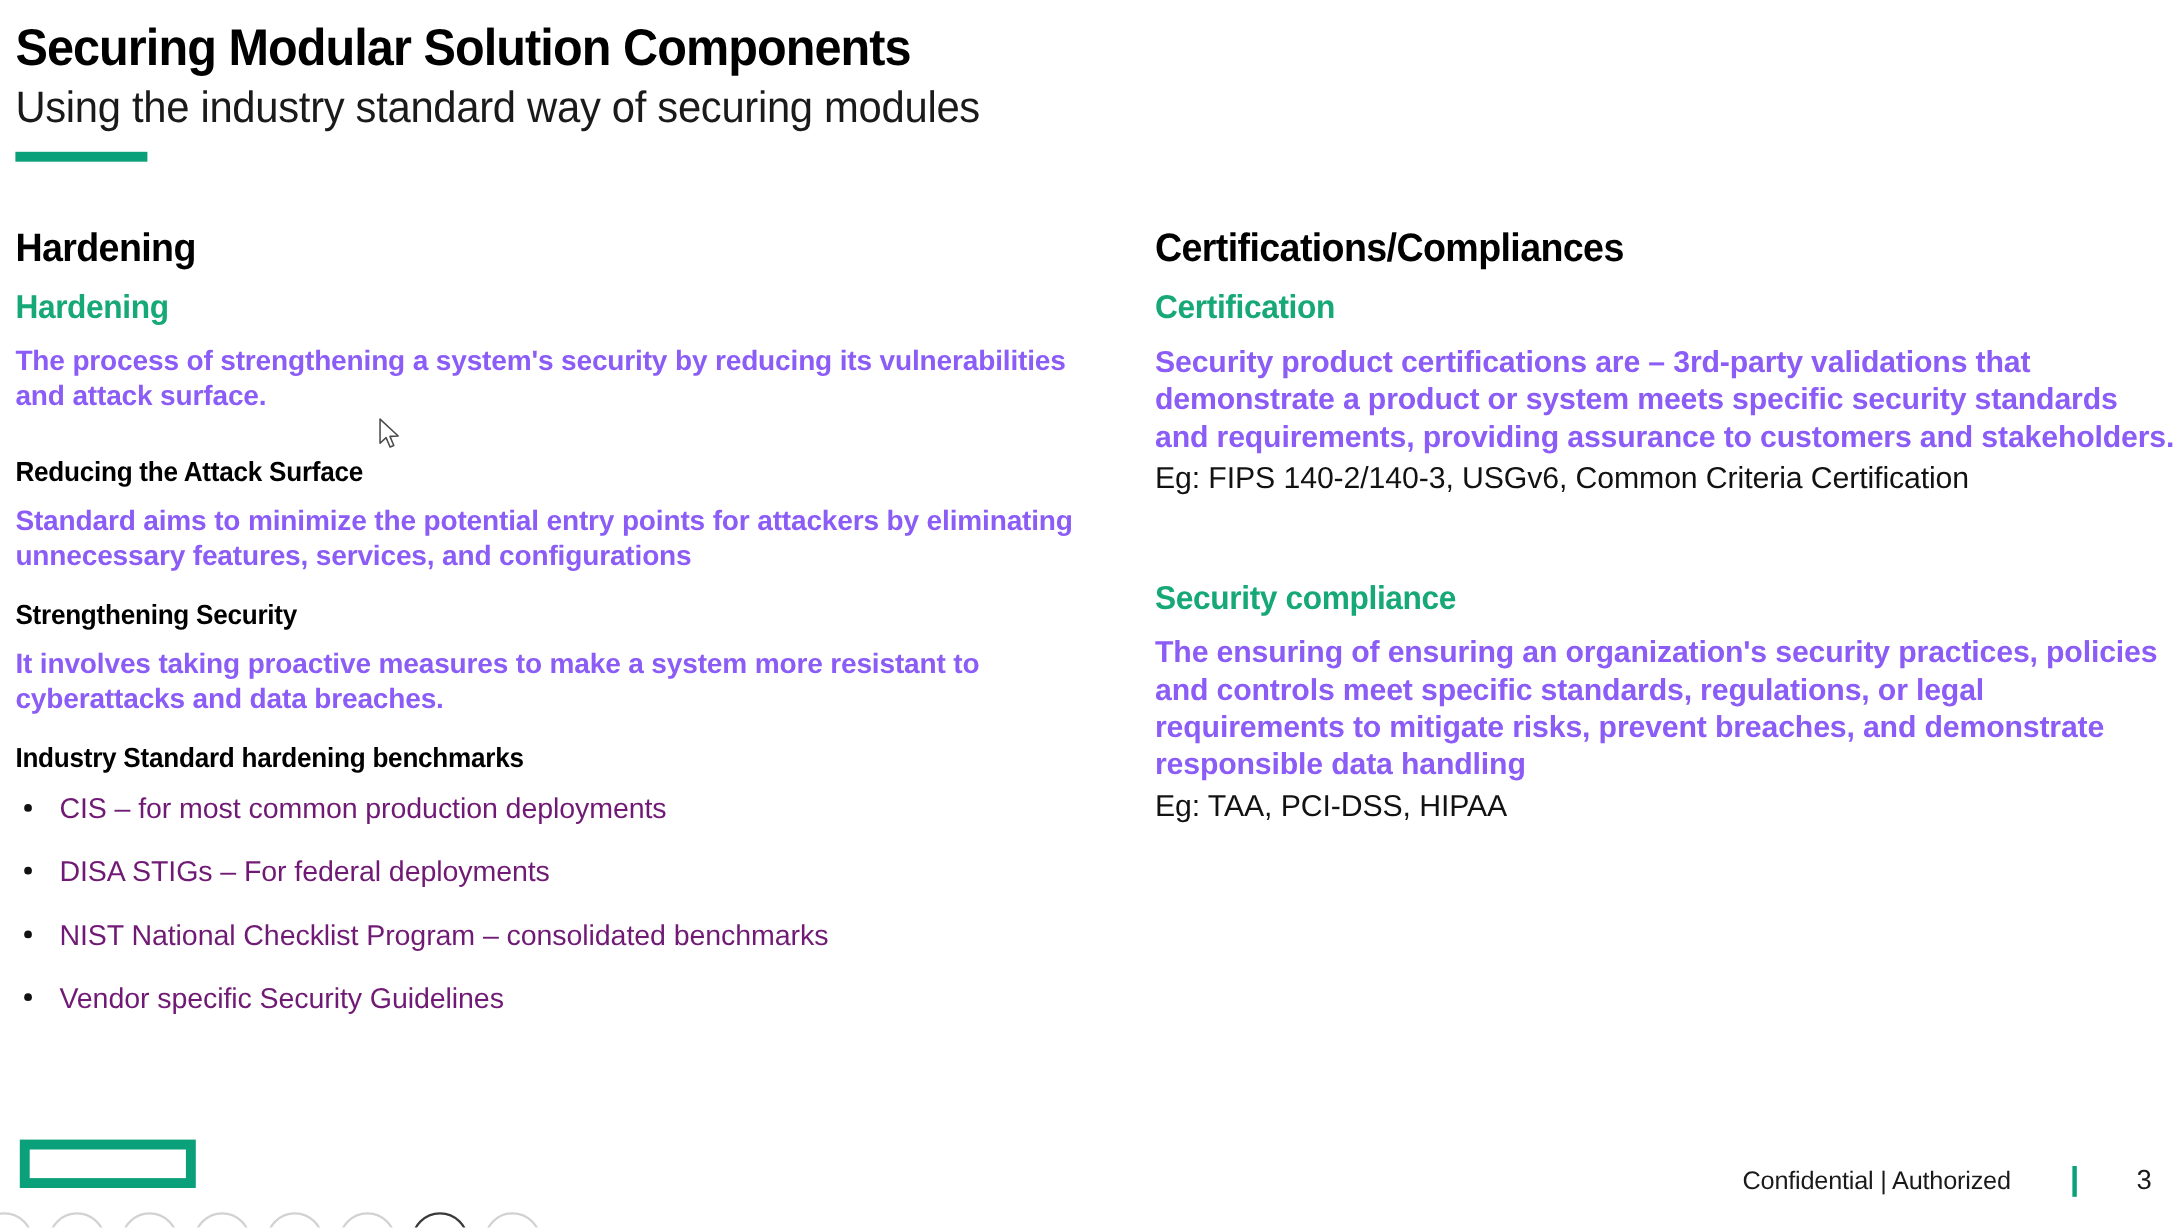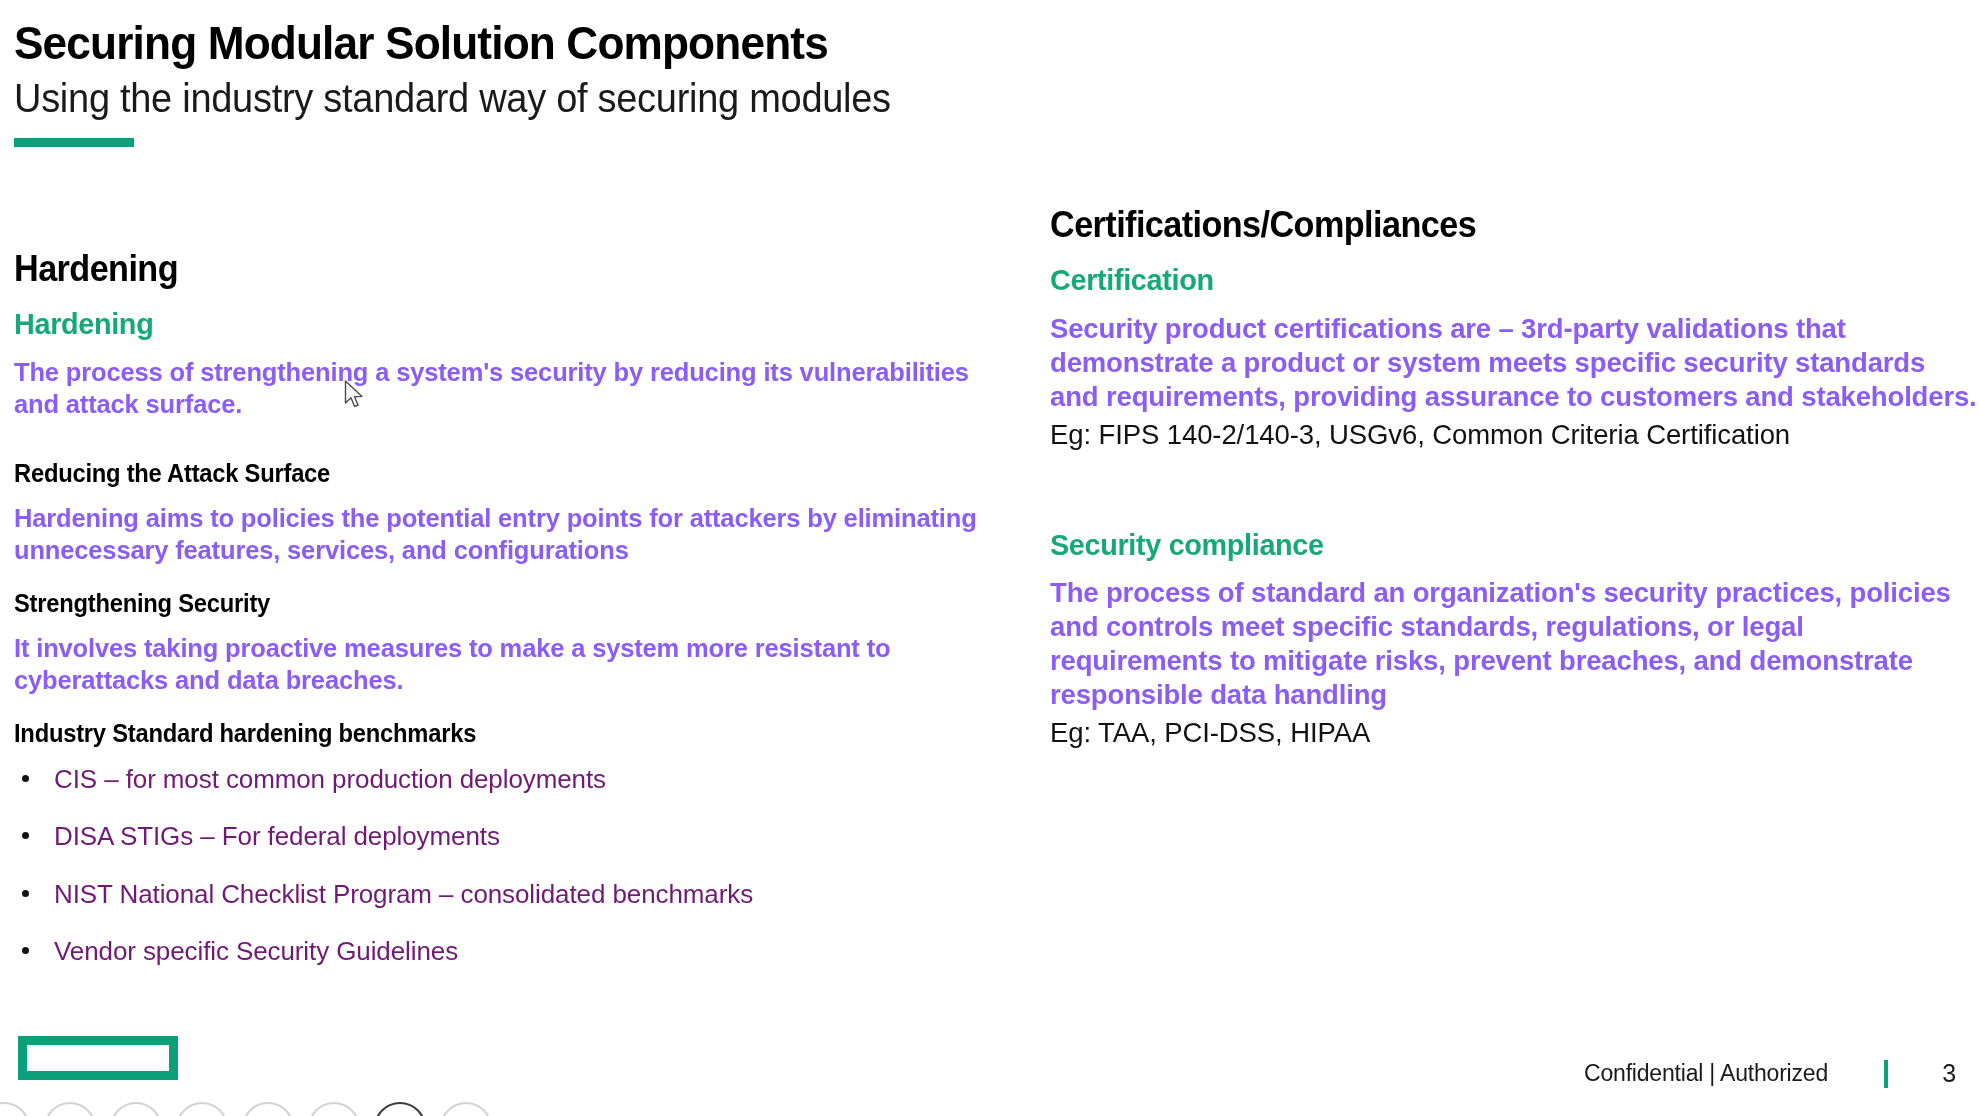--- a/index.html
+++ b/index.html
@@ -63,21 +63,21 @@
   .columns {
     position: absolute;
     left: 0;
     top: 205px;
     width: 1980px;
   }
   .col {
     position: absolute;
     top: 0;
   }
-  .col-left  { left: 14px;  width: 990px; margin-top: 44px; }
+  .col-left  { left: 14px;  width: 990px; }
   .col-right { left: 1050px; width: 930px; }
 
   .col-heading {
     font-size: 36px;
     font-weight: 700;
     letter-spacing: -0.6px;
     line-height: 1.12;
     margin: 0 0 18px 0;
     color: #000000;
     transform: scaleX(0.95);
@@ -238,21 +238,21 @@
   <div class="columns">
 
     <div class="col col-left">
       <div class="col-heading">Hardening</div>
       <div class="green-heading">Hardening</div>
       <p class="body-text">The process of strengthening a system's security by reducing its vulnerabilities and attack surface.</p>
 
       <div class="gap-lg"></div>
       <div class="sub-heading">Reducing the Attack Surface</div>
       <div class="gap-md"></div>
-      <p class="body-text">Hardening aims to policies the potential entry points for attackers by eliminating unnecessary features, services, and configurations</p>
+      <p class="body-text">Standard aims to minimize the potential entry points for attackers by eliminating unnecessary features, services, and configurations</p>
 
       <div class="gap-sm"></div>
       <div class="sub-heading">Strengthening Security</div>
       <div class="gap-md"></div>
       <p class="body-text">It involves taking proactive measures to make a system more resistant to cyberattacks and data breaches.</p>
 
       <div class="gap-sm"></div>
       <div class="sub-heading">Industry Standard hardening benchmarks</div>
 
       <ul class="bullets">
@@ -278,21 +278,21 @@
     <div class="col col-right">
       <div class="col-heading">Certifications/Compliances</div>
 
       <div class="green-heading">Certification</div>
       <p class="body-text">Security product certifications are – 3rd-party validations that demonstrate a product or system meets specific security standards and requirements, providing assurance to customers and stakeholders.</p>
       <p class="eg-line">Eg: FIPS 140-2/140-3, USGv6, Common Criteria Certification</p>
 
       <div class="gap-xl"></div>
 
       <div class="green-heading">Security compliance</div>
-      <p class="body-text">The process of standard an organization's security practices, policies and controls meet specific standards, regulations, or legal requirements to mitigate risks, prevent breaches, and demonstrate responsible data handling</p>
+      <p class="body-text">The ensuring of ensuring an organization's security practices, policies and controls meet specific standards, regulations, or legal requirements to mitigate risks, prevent breaches, and demonstrate responsible data handling</p>
       <p class="eg-line">Eg: TAA, PCI-DSS, HIPAA</p>
     </div>
 
   </div>
 
   <div class="hpe-logo"></div>
 
   <div class="footer-right">
     <span class="conf">Confidential | Authorized</span>
     <span class="footer-divider"></span>

